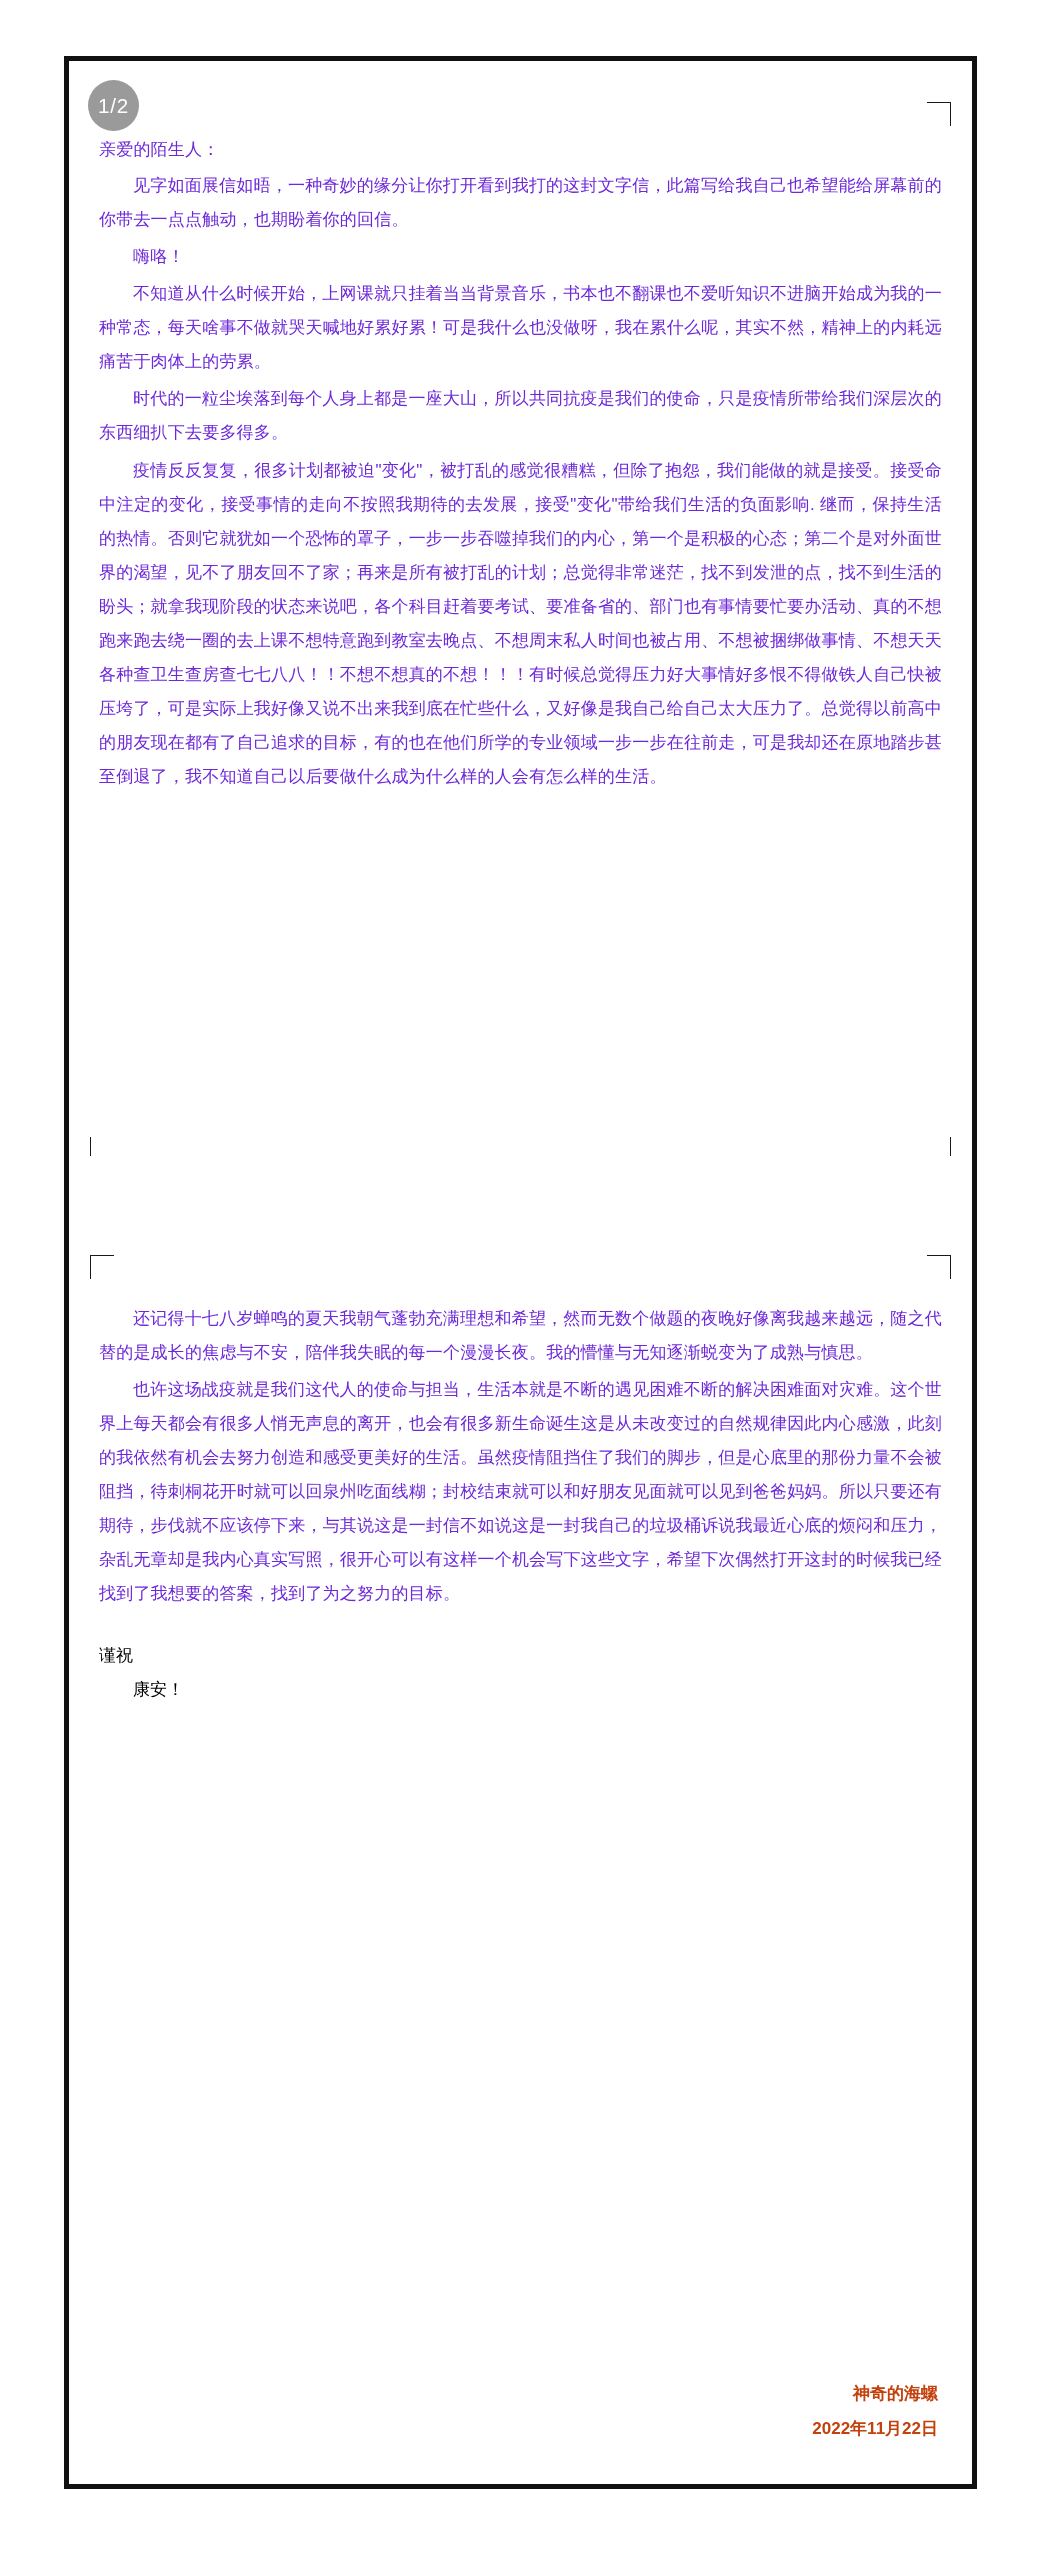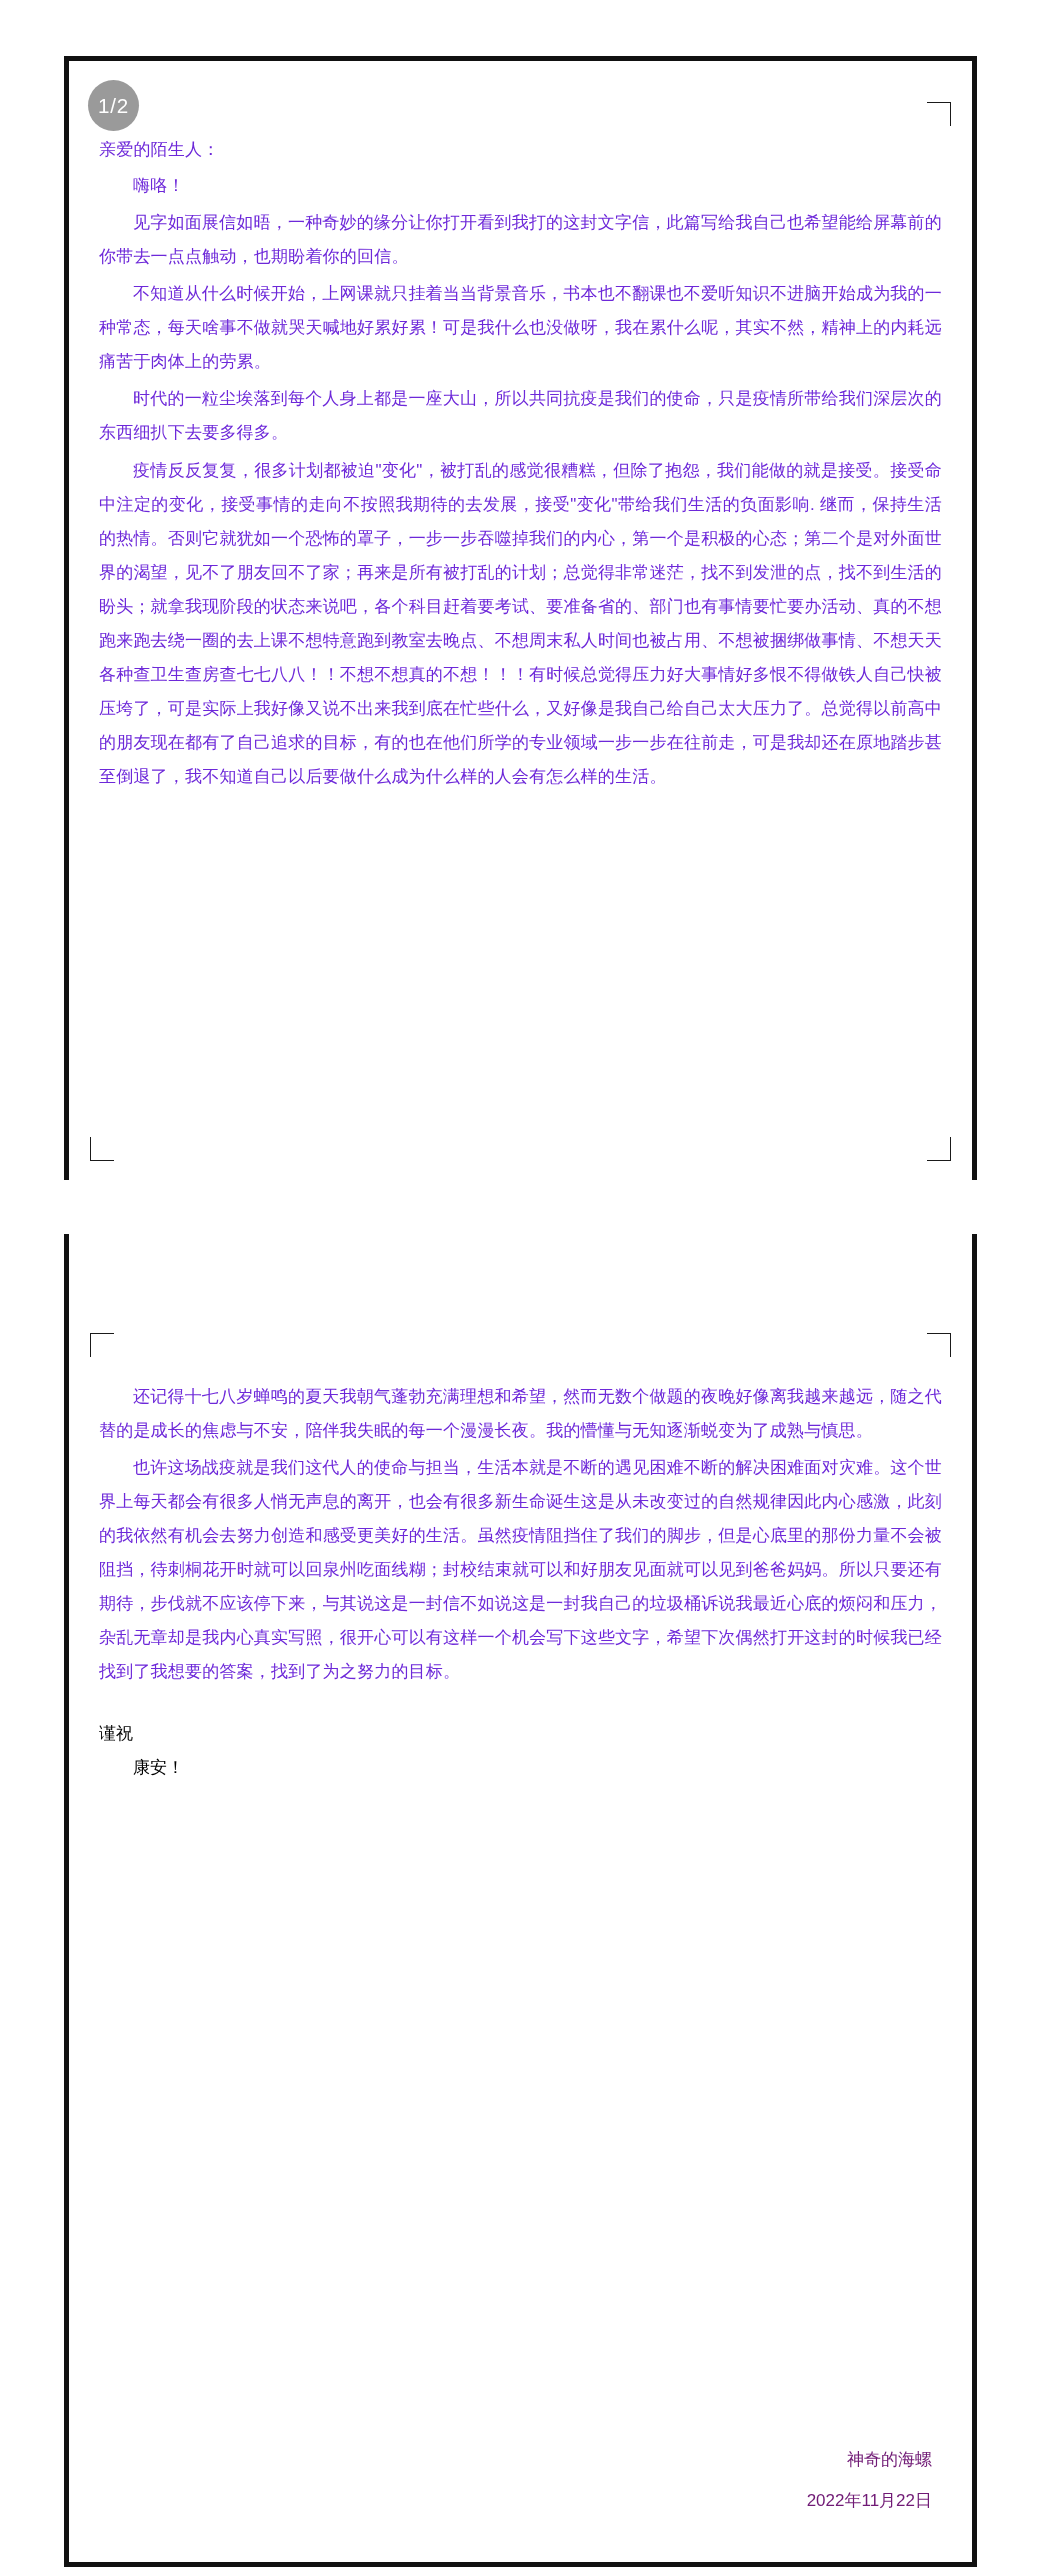--- a/index.html
+++ b/index.html
@@ -22,21 +22,21 @@
     position: absolute;
     left: 64px;
     top: 56px;
     width: 913px;
     height: 1130px;
     box-sizing: border-box;
     border: 5.8px solid #111111;
     background: #ffffff;
   }
   .letter-frame.second {
-    top: 1234px;
+    top: 1156px;
     height: 1333px;
     border-top: 0;
     padding-left: 31px;
   }
   .page-badge {
     position: absolute;
     left: 19px;
     top: 19px;
     width: 51px;
     height: 51px;
@@ -89,24 +89,25 @@
   }
   .closing p { margin: 0; font-size: 17px; line-height: 34px; color: #000000; }
   .closing .kang { text-indent: 2em; }
   .signature {
     position: absolute;
     right: 30px;
     bottom: 36px;
     text-align: right;
   }
   .signature p {
-    margin: 10px;
+    margin: 4px;
     font-size: 17px;
     line-height: 31px;
-    color: #701a75;
+    color: #c2410c;
+    font-weight: bold;
   }
   .divider-gap {
     position: absolute;
     left: 64px;
     right: 64px;
     top: 1180px;
     height: 6.6px;
     background: #ffffff;
   }
 </style>
@@ -118,22 +119,22 @@
   <div class="letter-frame">
 
     <div class="page-badge">1/2</div>
 
     <div class="tick tr" style="right:21.4px; top:41px;"></div>
     <div class="tick bl" style="left:21.4px; bottom:20px;"></div>
     <div class="tick br" style="right:21.4px; bottom:20px;"></div>
 
     <div class="content">
       <p class="para salutation">亲爱的陌生人：</p>
+      <p class="para indent">见字如面展信如晤，一种奇妙的缘分让你打开看到我打的这封文字信，此篇写给我自己也希望能给屏幕前的你带去一点点触动，也期盼着你的回信。</p>
       <p class="para greeting">嗨咯！</p>
-      <p class="para indent">见字如面展信如晤，一种奇妙的缘分让你打开看到我打的这封文字信，此篇写给我自己也希望能给屏幕前的你带去一点点触动，也期盼着你的回信。</p>
       <p class="para indent">不知道从什么时候开始，上网课就只挂着当当背景音乐，书本也不翻课也不爱听知识不进脑开始成为我的一种常态，每天啥事不做就哭天喊地好累好累！可是我什么也没做呀，我在累什么呢，其实不然，精神上的内耗远痛苦于肉体上的劳累。</p>
       <p class="para indent">时代的一粒尘埃落到每个人身上都是一座大山，所以共同抗疫是我们的使命，只是疫情所带给我们深层次的东西细扒下去要多得多。</p>
       <p class="para indent">疫情反反复复，很多计划都被迫"变化"，被打乱的感觉很糟糕，但除了抱怨，我们能做的就是接受。接受命中注定的变化，接受事情的走向不按照我期待的去发展，接受"变化"带给我们生活的负面影响. 继而，保持生活的热情。否则它就犹如一个恐怖的罩子，一步一步吞噬掉我们的内心，第一个是积极的心态；第二个是对外面世界的渴望，见不了朋友回不了家；再来是所有被打乱的计划；总觉得非常迷茫，找不到发泄的点，找不到生活的盼头；就拿我现阶段的状态来说吧，各个科目赶着要考试、要准备省的、部门也有事情要忙要办活动、真的不想跑来跑去绕一圈的去上课不想特意跑到教室去晚点、不想周末私人时间也被占用、不想被捆绑做事情、不想天天各种查卫生查房查七七八八！！不想不想真的不想！！！有时候总觉得压力好大事情好多恨不得做铁人自己快被压垮了，可是实际上我好像又说不出来我到底在忙些什么，又好像是我自己给自己太大压力了。总觉得以前高中的朋友现在都有了自己追求的目标，有的也在他们所学的专业领域一步一步在往前走，可是我却还在原地踏步甚至倒退了，我不知道自己以后要做什么成为什么样的人会有怎么样的生活。</p>
     </div>
   </div>
 
   <div class="divider-gap"></div>
 
   <div class="letter-frame second">
 

